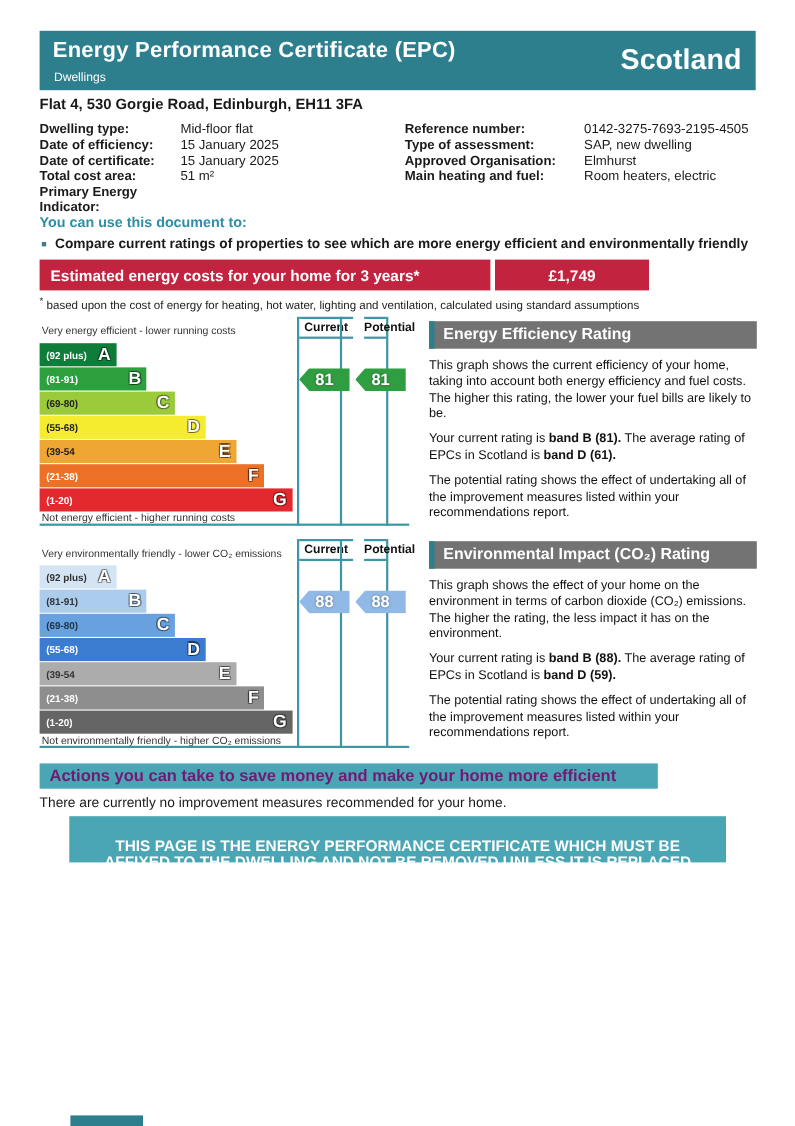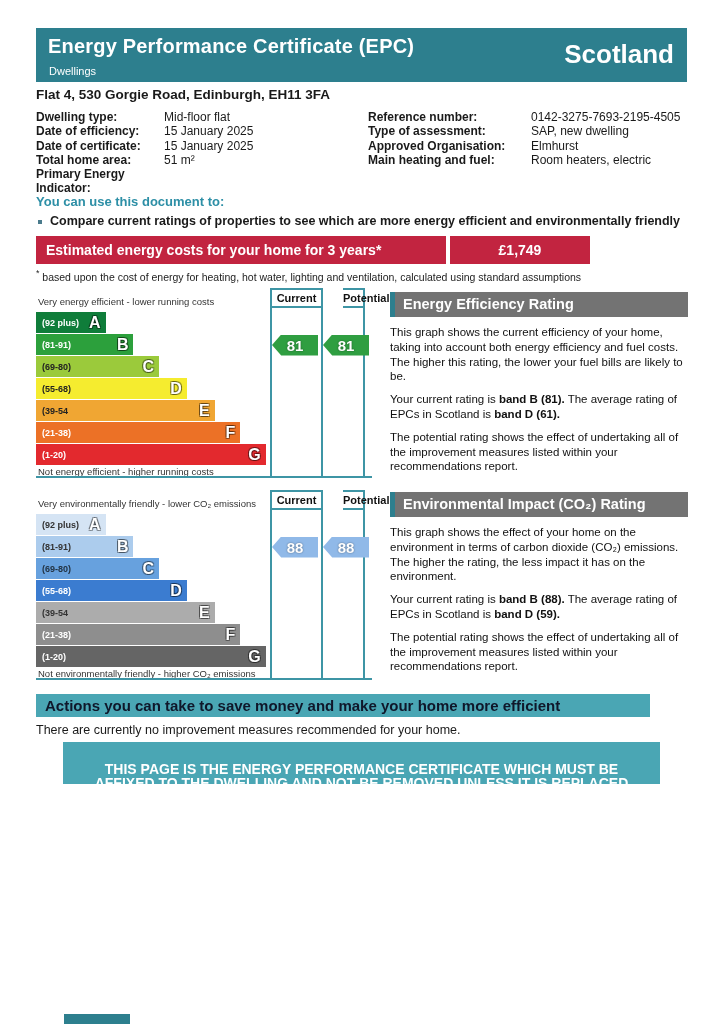--- a/index.html
+++ b/index.html
@@ -31,41 +31,41 @@
   .cost { position:absolute; left:36px; top:236px; height:28px; display:flex; }
   .cb-label { width:410px; background:#c22440; color:#fff; font-weight:bold; font-size:14px; line-height:28px; padding-left:10px; }
   .cb-gap { width:4px; background:#fff; }
   .cb-value { width:140px; background:#c22440; color:#fff; font-weight:bold; font-size:14px; line-height:28px; text-align:center; }
   .footnote { position:absolute; left:36px; top:268px; font-size:10.5px; color:#222; }
   
   .chart { position:absolute; left:36px; width:336px; height:190px; }
   #chart-eer { top:288px; } #chart-co2 { top:490px; }
   .col { position:absolute; top:0; height:190px; border-left:2px solid #3e95a5; }
   .col-cur { left:234px; width:51px; }
-  .col-pot { left:285px; width:44px; border-right:2px solid #3e95a5;padding-left:20px; }
+  .col-pot { left:273px; width:44px; border-right:2px solid #3e95a5;padding-left:20px; }
   .col-head { height:20px; border-top:2px solid #3e95a5; border-bottom:2px solid #3e95a5; font-size:11px; font-weight:bold; text-align:center; line-height:17px; color:#111; }
   .chart-bottom { position:absolute; left:0; right:0; bottom:0; height:2px; background:#3e95a5; }
   .top-label { position:absolute; left:2px; top:8px; font-size:9.5px; color:#333; }
   .bottom-label { position:absolute; left:2px; top:178px; font-size:9.5px; color:#333; }
   .bands { position:absolute; left:0; top:24px; width:232px; }
   .band-row { height:22px; }
   .band-bar { height:21px; display:flex; justify-content:space-between; align-items:center; padding:0 5px 0 6px; }
   .band-range { font-size:9px; font-weight:bold; }
   .band-letter { font-size:16px; font-weight:bold; color:#fff; line-height:1;
     text-shadow:-1px -1px 0 rgba(0,0,0,.35),1px -1px 0 rgba(0,0,0,.35),-1px 1px 0 rgba(0,0,0,.35),1px 1px 0 rgba(0,0,0,.35); }
   .arrow { position:absolute; width:46px; height:21px; display:flex; align-items:center; justify-content:center;
     clip-path:polygon(0% 50%, 20% 0%, 100% 0%, 100% 100%, 20% 100%);
     font-weight:bold; font-size:15px; color:#fff; text-shadow:0 0 2px rgba(0,0,0,.45); }
   
   .panel { position:absolute; left:390px; width:298px; }
   #panel-eer { top:292px; } #panel-co2 { top:492px; }
   .panel-title { background:#737373; border-left:5px solid #2d7f8e; color:#fff; font-weight:bold; font-size:14.5px; padding:4px 0 5px 8px; }
   .panel p { font-size:11.5px; line-height:14.8px; margin-top:8px; color:#111; }
   
-  .actions-banner { position:absolute; left:36px; top:694px; width:614px; height:23px; background:#4aa6b4; color:#0f172a; font-weight:bold; font-size:15px; line-height:23px; padding-left:9px; }
+  .actions-banner { position:absolute; left:36px; top:694px; width:562px; height:23px; background:#4aa6b4; color:#701a75; font-weight:bold; font-size:15px; line-height:23px; padding-left:9px; }
   .actions-body { position:absolute; left:36px; top:723px; font-size:12.5px; }
   .notice { position:absolute; left:63px; top:742px; width:597px; height:36px; background:#4aa6b4; color:#fff; font-weight:bold; font-size:14px; line-height:13.5px; text-align:center; padding:21px 26px; }
   .page-frag { position:absolute; left:64px; top:1014px; width:66px; height:10px; background:#2d7f8e; }
 </style>
 </head>
 <body>
 
 <div class="page">
 
   <div class="header">
@@ -84,21 +84,21 @@
         </div>
         <div class="drow">
           <span class="dlabel">Date of efficiency:</span>
           <span class="dvalue">15 January 2025</span>
         </div>
         <div class="drow">
           <span class="dlabel">Date of certificate:</span>
           <span class="dvalue">15 January 2025</span>
         </div>
         <div class="drow">
-          <span class="dlabel">Total home area:</span>
+          <span class="dlabel">Total cost area:</span>
           <span class="dvalue">51 m²</span>
         </div>
         <div class="drow">
           <span class="dlabel">Primary Energy Indicator:</span>
         </div>
       </div>
     <div class="dcol right" id="details-right">
         <div class="drow">
           <span class="dlabel">Reference number:</span>
           <span class="dvalue">0142-3275-7693-2195-4505</span>

